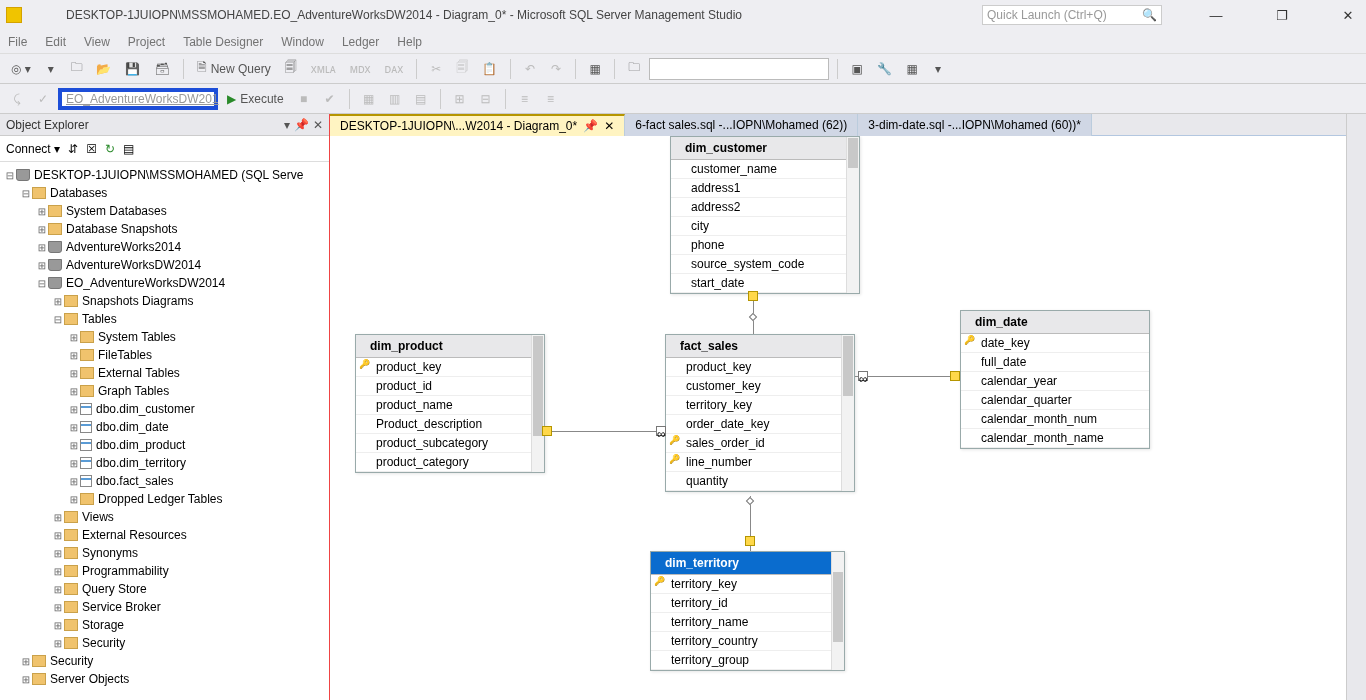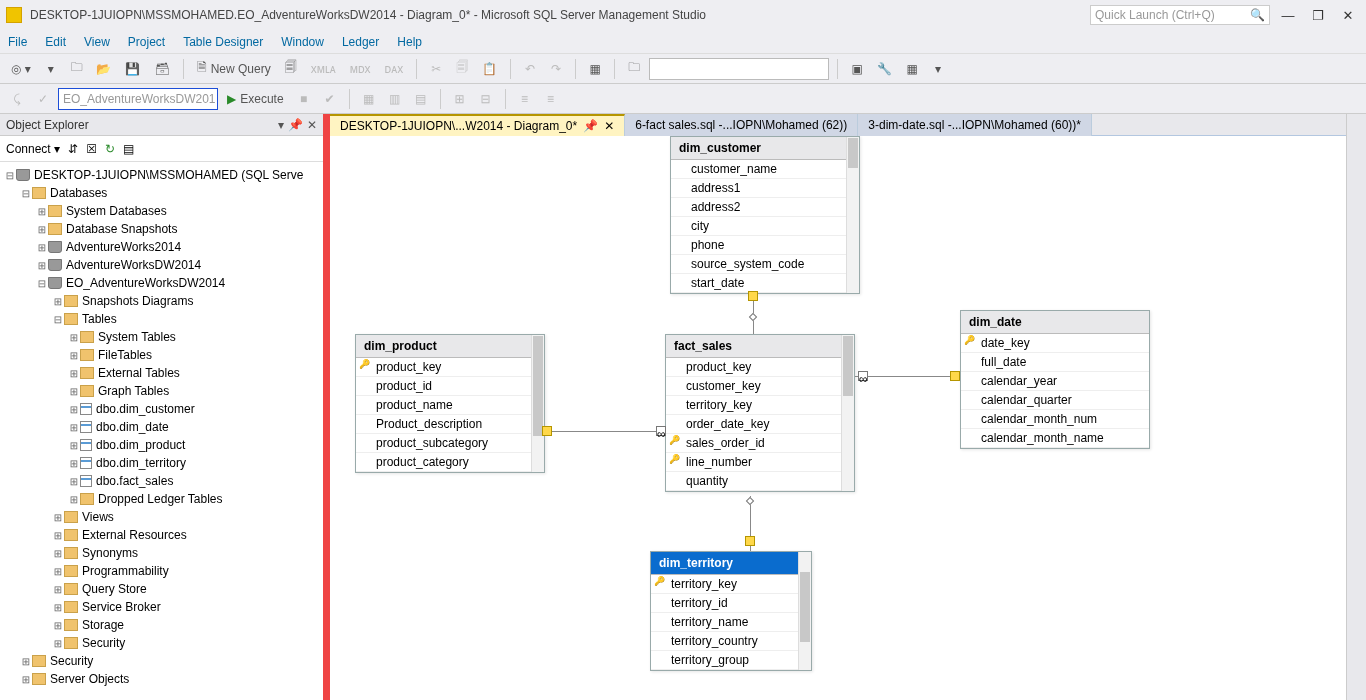--- a/index.html
+++ b/index.html
@@ -1,55 +1,55 @@
 <!DOCTYPE html>
 <html><head>
 <meta charset="utf-8">
 <style>
 * { margin: 0; padding: 0; box-sizing: border-box; font-family: "Segoe UI", Tahoma, sans-serif; font-size: 12px; }
 body { background: #fff; width: 1366px; height: 700px; overflow: hidden; position: relative; }
 
-.titlebar { height: 30px; background: #eeeef2; display: flex; align-items: center; padding: 0 6px; }
+.titlebar { height: 30px; background: #eeeef2; display: flex; align-items: center; padding: 0 6px; gap: 36px; }
 .titlebar .icon { width: 16px; height: 16px; background: #f0c400; border: 1px solid #d4a200; margin-right: 8px; }
 .titlebar .title { flex: 1; color: #444; font-size: 12px; }
 .titlebar .qlaunch { width: 180px; height: 20px; border: 1px solid #ccc; background: #fff; padding: 0 4px; color: #999; display:flex; align-items:center; justify-content:space-between;}
 .titlebar .winbtn { width: 24px; text-align: center; color: #333; font-size: 13px; cursor: pointer; margin-left:6px;}
 
 .menubar { height: 24px; background: #eeeef2; display: flex; align-items: center; padding: 0 8px; gap: 18px; border-bottom:1px solid #ddd;}
-.menubar span { color: #0369a1; cursor: pointer; }
+.menubar span { color: #737373; cursor: pointer; }
 
 .toolbar { height: 30px; background: #eeeef2; display: flex; align-items: center; padding: 0 6px; gap: 4px; border-bottom: 1px solid #ccc;}
 .tbtn { height: 22px; min-width: 22px; display:inline-flex; align-items:center; justify-content:center; padding:0 4px; color:#555; border:1px solid transparent; cursor:pointer;}
 .tsep { width:1px; height:20px; background:#ccc; margin:0 4px;}
 .tbtn.disabled { color: #bbb; }
-.combo { height:22px; border:1px solid #1d4ed8; background:#fff; padding:0 4px; width:180px; display:flex; align-items:center; color:#999;}
+.combo { height:22px; border:4px solid #1d4ed8; background:#fff; padding:0 4px; width:180px; display:flex; align-items:center; color:#999;text-decoration:underline;}
 .combo.small{width:160px;}
 
 .client { display:flex; height: calc(700px - 30px - 24px - 30px - 30px); }
 
-.objexp { width: 330px; background:#fff; border-right:7px solid #ef4444; display:flex; flex-direction:column;}
+.objexp { width: 330px; background:#fff; border-right:1px solid #ef4444; display:flex; flex-direction:column;}
 .panelhdr { height:22px; background:#e8e8ec; color:#333; padding:0 6px; display:flex; align-items:center; justify-content:space-between; border-bottom:1px solid #ccc;}
 .panelhdr .rbtns { display:flex; gap:4px; color:#555; }
 .connectbar { height:26px; border-bottom:1px solid #ddd; display:flex; align-items:center; padding:0 6px; gap:8px; }
 .tree { flex:1; overflow:auto; padding:4px 0; }
 .node { display:flex; align-items:center; height:18px; padding:0 4px; white-space:nowrap; cursor:pointer;}
 .exp { width:12px; text-align:center; color:#666; font-size:10px; display:inline-block;}
 .fldr { width:14px; height:12px; background:#f0c36d; border:1px solid #caa14a; margin-right:4px; display:inline-block;}
 .dbico { width:14px; height:12px; background:#999; border-radius:0 0 3px 3px; margin-right:4px; display:inline-block; border:1px solid #777;}
 .tblico { width:12px; height:12px; border:1px solid #888; background:#fff; margin-right:4px; display:inline-block; position:relative;}
 .tblico::before{content:"";position:absolute;inset:2px 0 auto 0;height:2px;background:#5a9bd5;}
 
 .docarea { flex:1; display:flex; flex-direction:column; background:#fff; position:relative;}
 .tabs { height:22px; background:#e8e8ec; display:flex; border-bottom:1px solid #b3c7e0;}
 .tab { height:22px; padding:0 10px; display:flex; align-items:center; gap:6px; border-right:1px solid #bcd; background:#d0d7e5; cursor:pointer; font-size:11.5px;}
 .tab.active { background:#fff4c2; border-top:2px solid #b59500;}
 .canvas { flex:1; background:#fff; position:relative; overflow:hidden;}
 
 .tbl { position:absolute; border:1px solid #9aa; background:#fff; font-size:11px; box-shadow:1px 1px 3px rgba(0,0,0,.1);}
-.tbl .hdr { background:#e8e8ea; padding:4px 8px; font-weight:bold; border-bottom:1px solid #bbb;}
+.tbl .hdr { background:#e8e8ea; padding:4px 14px; font-weight:bold; border-bottom:1px solid #bbb;}
 .tbl.sel .hdr { background:#0a6cce; color:#fff;}
 .tbl .cols { max-height:150px; overflow:auto;}
 .tbl .col { padding:2px 6px 2px 20px; border-bottom:1px solid #eee; position:relative;}
 .tbl .col.key::before { content:"🔑"; position:absolute; left:3px; top:1px; font-size:9px; color:#d4a200;}
 .scroll-y{position:absolute; right:0; top:0; bottom:0; width:13px; background:#f2f2f2; border-left:1px solid #ddd;}
 .scroll-thumb-y{position:absolute; left:1px; right:1px; top:1px; height:30px; background:#c8c8c8;}
 
 .rel { position:absolute; background:#888; }
 .rel.h { height:1px;}
 .rel.v { width:1px;}
@@ -379,21 +379,21 @@
         <div class="cols">
           <div class="col key">date_key</div>
           <div class="col">full_date</div>
           <div class="col">calendar_year</div>
           <div class="col">calendar_quarter</div>
           <div class="col">calendar_month_num</div>
           <div class="col">calendar_month_name</div>
         </div>
       </div>
 
-      <div class="tbl sel" style="left:320px; top:415px; width:162px;">
+      <div class="tbl sel" style="left:320px; top:415px; width:195px;">
         <div class="hdr">dim_territory</div>
         <div class="cols" style="max-height:110px">
           <div class="col key">territory_key</div>
           <div class="col">territory_id</div>
           <div class="col">territory_name</div>
           <div class="col">territory_country</div>
           <div class="col">territory_group</div>
         </div>
         <div class="scroll-y">
             <div class="scroll-thumb-y" style="height:70px;top:20px;"></div>

